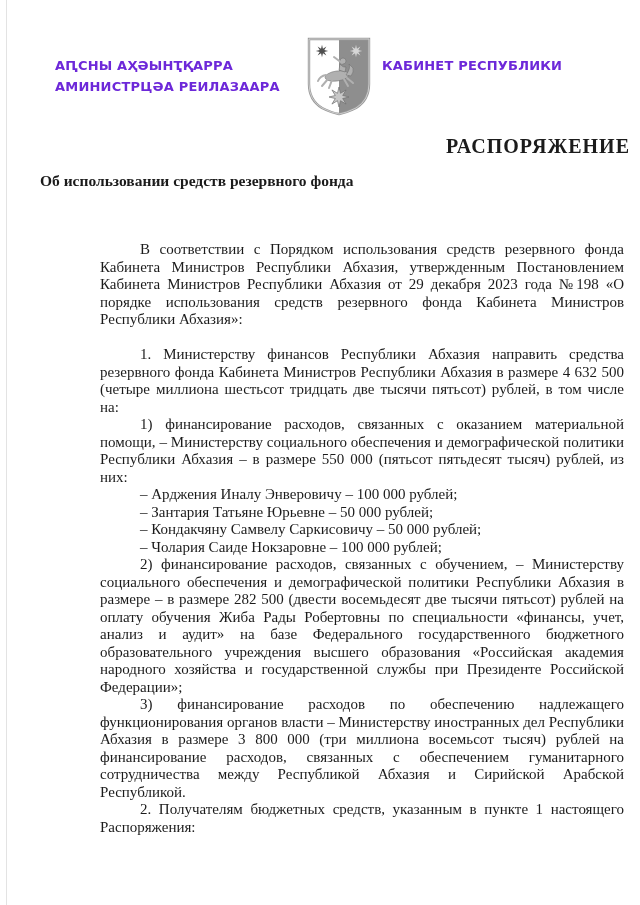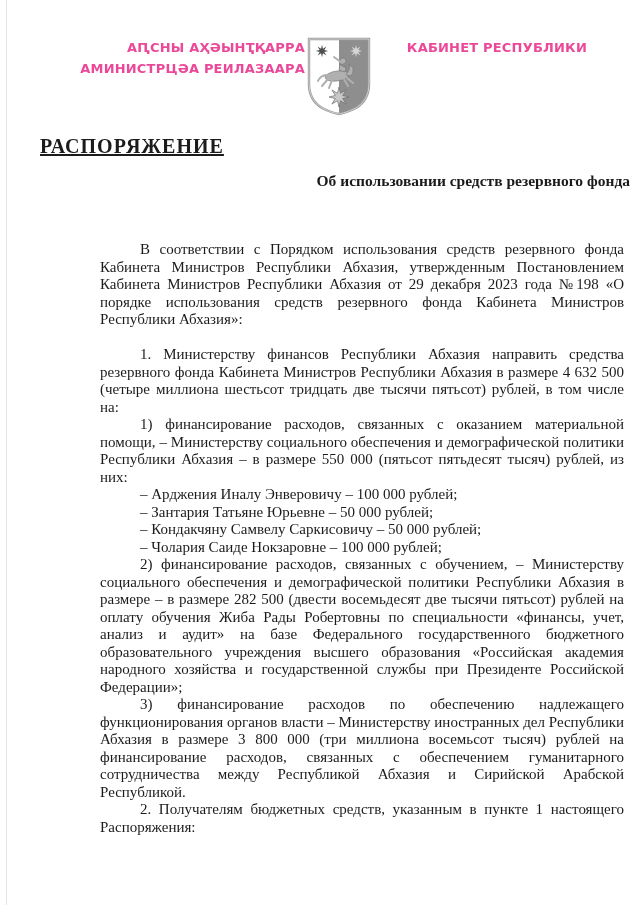--- a/index.html
+++ b/index.html
@@ -27,58 +27,57 @@
   
   .letterhead {
     position: absolute;
     top: 36px;
     left: 0;
     width: 640px;
     height: 92px;
   }
   .org-name {
     position: absolute;
-    top: 2px;
-    text-align: right;
+    top: 20px;
+    text-align: left;
     font-family: "DejaVu Sans", sans-serif;
     font-weight: bold;
     font-size: 13px;
     line-height: 20.5px;
     letter-spacing: 0.2px;
     white-space: nowrap;
-    color: #ec4899;
+    color: #6d28d9;
   }
   .org-left  { left: 55px;  width: 250px; }
   .org-right { left: 382px; width: 205px; }
   .emblem {
     position: absolute;
     left: 306px;
     top: 0;
     width: 66px;
     height: 80px;
   }
   
   .title {
     position: absolute;
     top: 134px;
     left: 40px;
     width: 590px;
-    text-align: left;
+    text-align: right;
     font-weight: bold;
     font-size: 20px;
     line-height: 24px;
     letter-spacing: 1px;
-    text-decoration: underline;
   }
   .subtitle {
     position: absolute;
     top: 172px;
     left: 40px;
     width: 590px;
-    text-align: right;
+    text-align: left;
     font-weight: bold;
     font-size: 15.5px;
     line-height: 18.5px;
   }
   
   .body-text {
     position: absolute;
     top: 221px;
     left: 100px;
     width: 524px;

